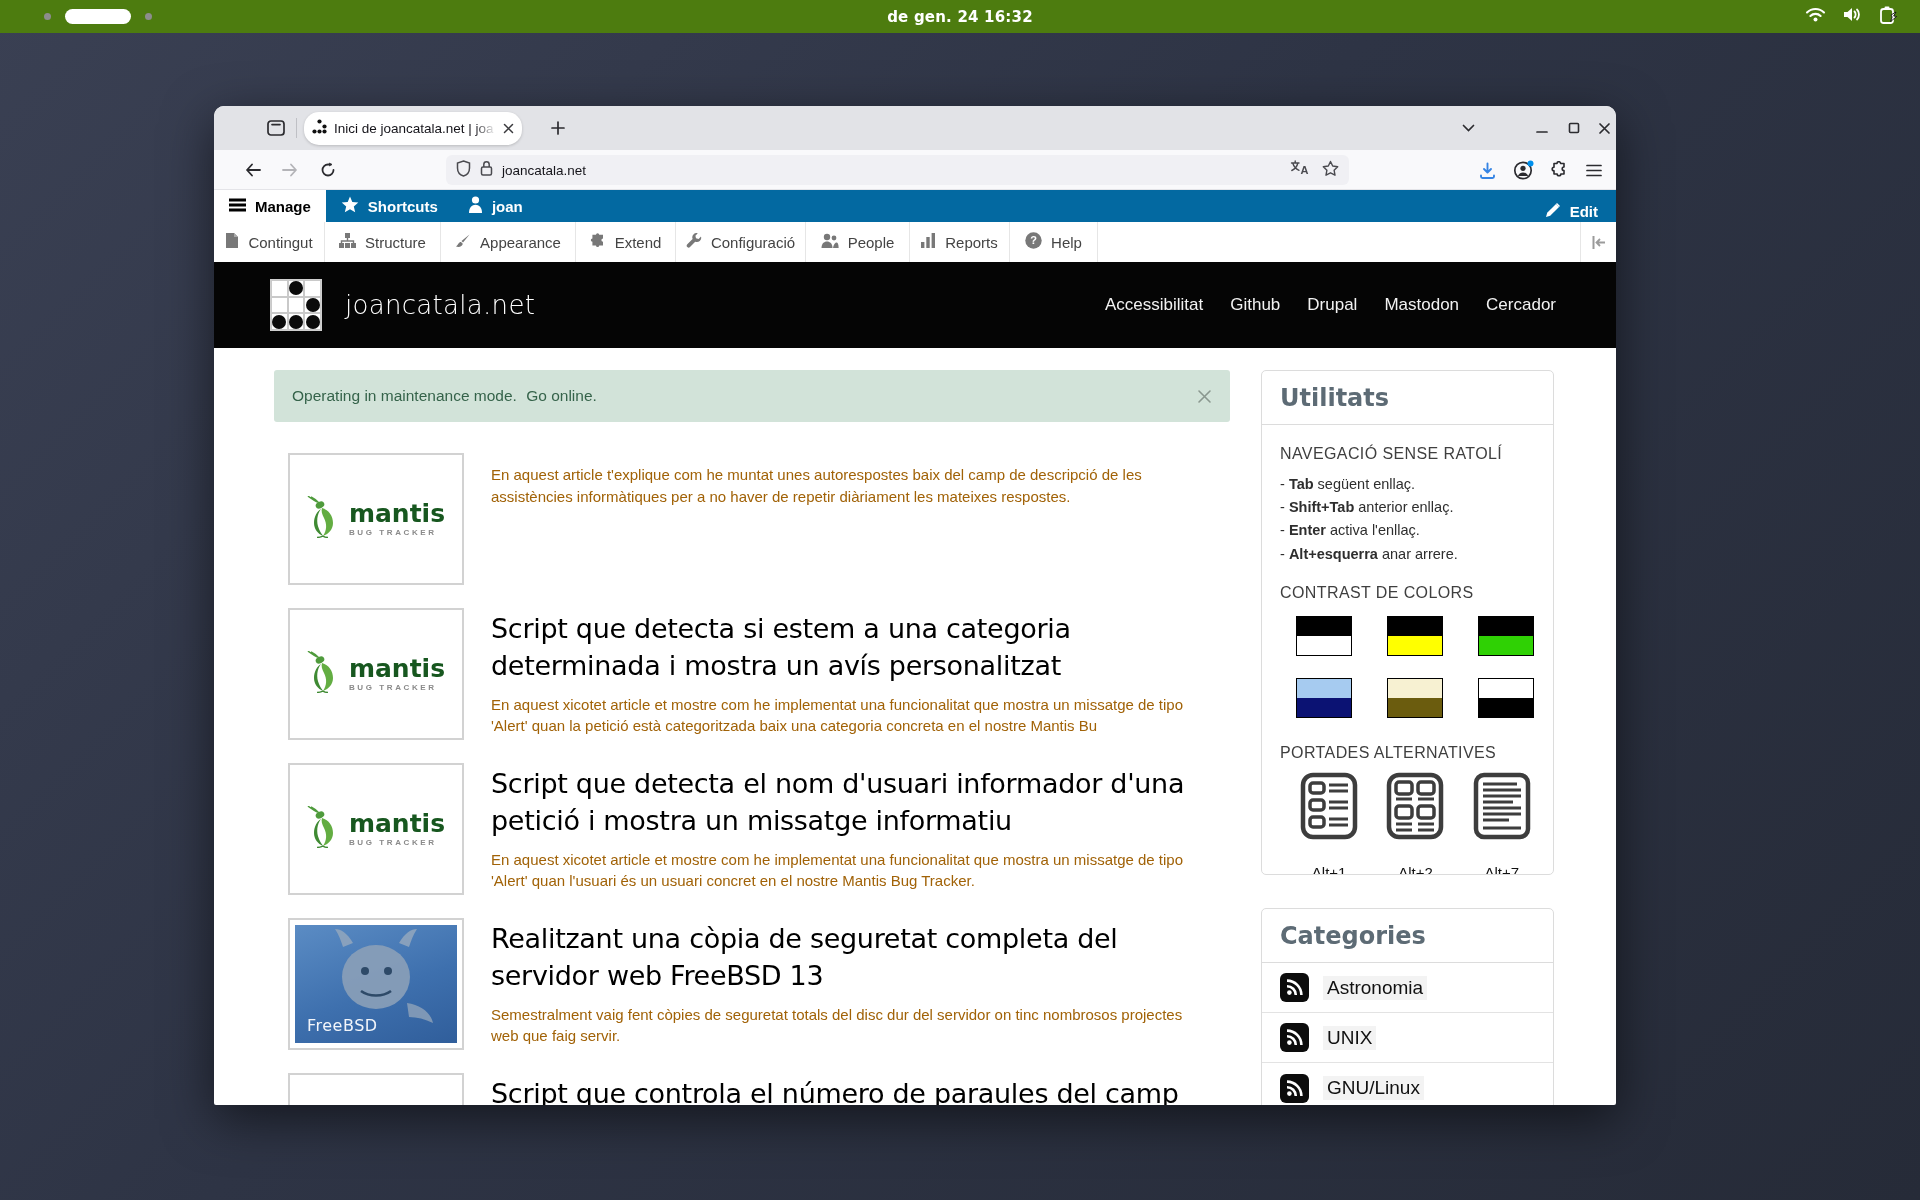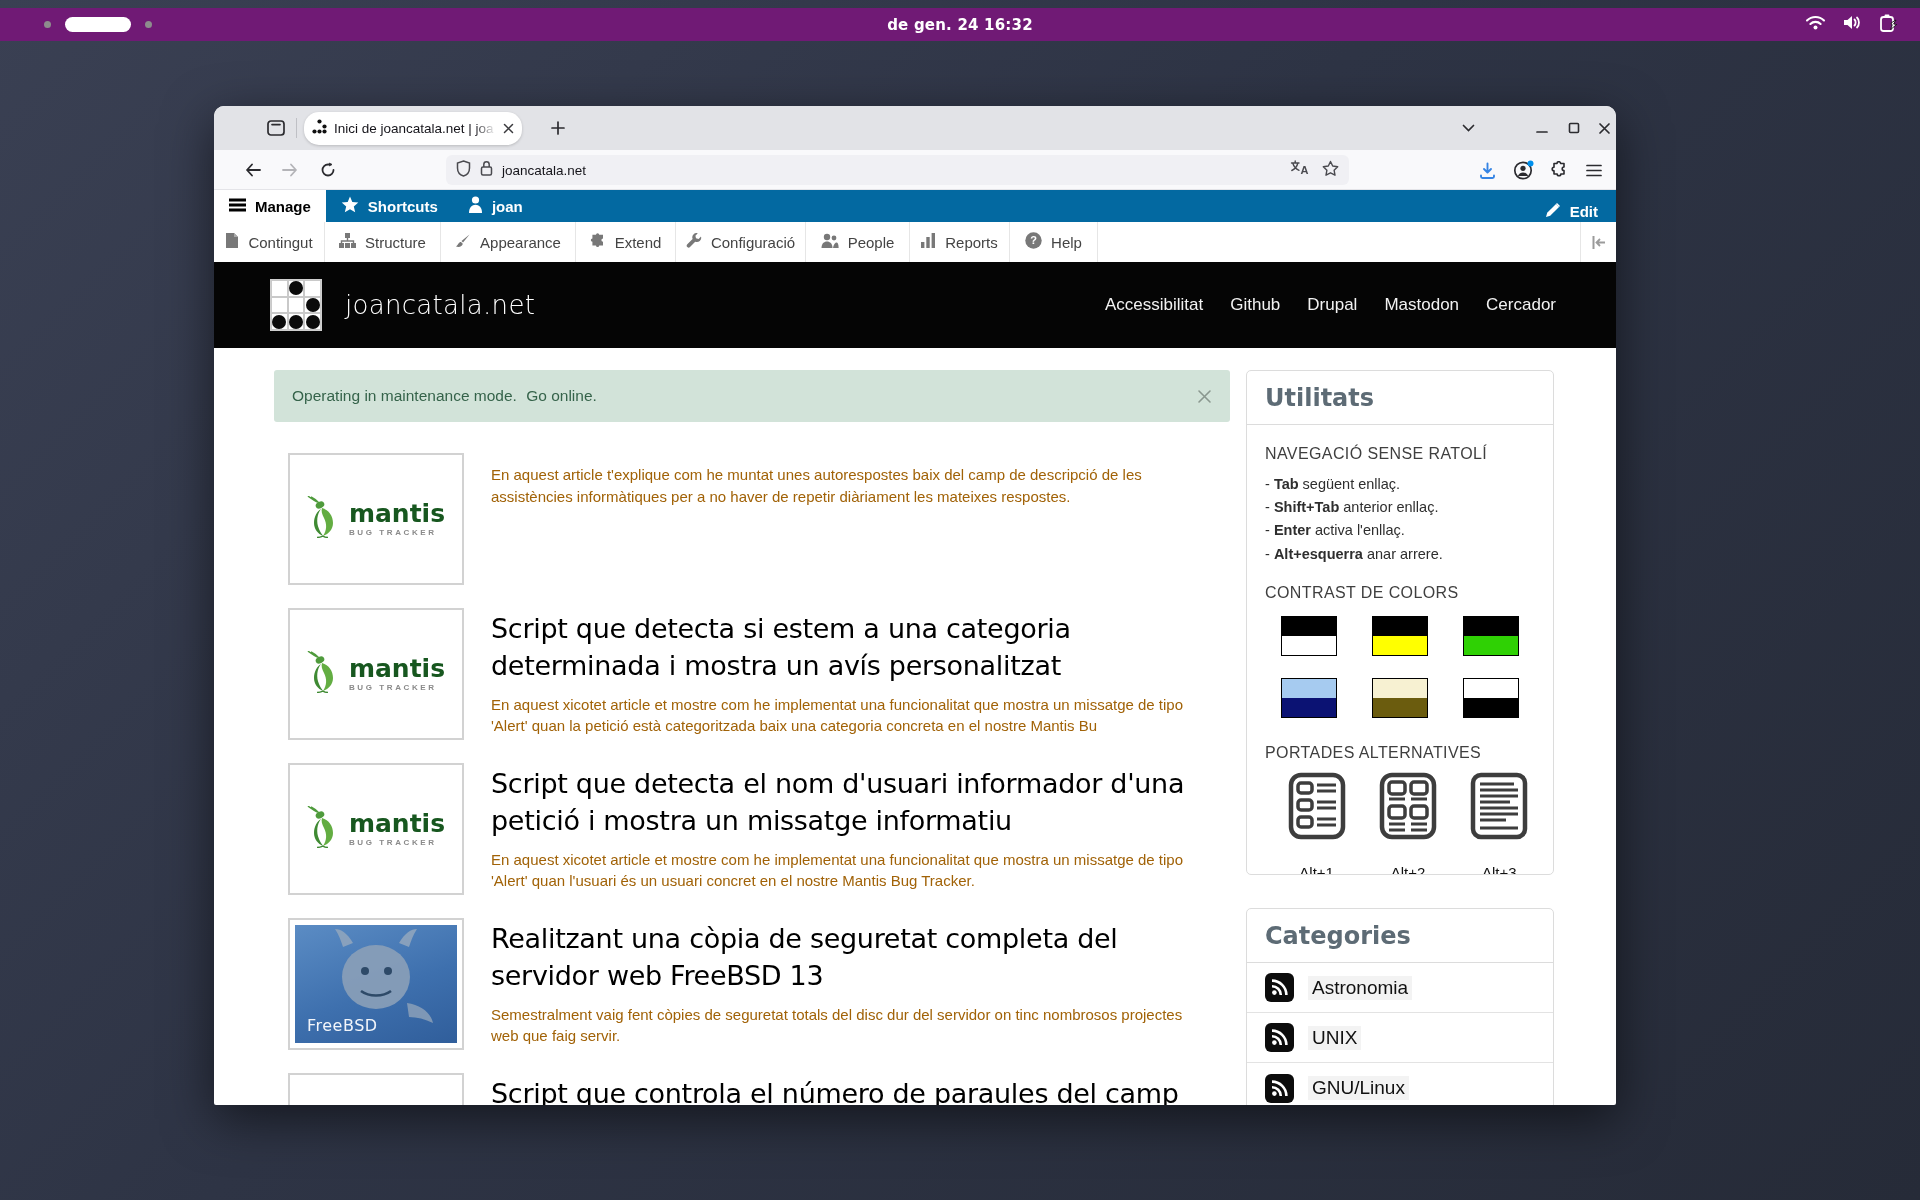--- a/index.html
+++ b/index.html
@@ -4,21 +4,21 @@
 <style>
   * { margin:0; padding:0; box-sizing:border-box; }
   html,body { width:1920px; height:1200px; overflow:hidden; }
   body {
     font-family:"Liberation Sans", sans-serif;
     background: linear-gradient(135deg,#3a4053 0%,#2e3445 45%,#262b38 100%);
     position:relative;
   }
 
   
-  .topbar { position:absolute; left:0; top:8px; width:1920px; height:33px; background:#701a75;
+  .topbar { position:absolute; left:0; top:0; width:1920px; height:33px; background:#4d7c0f;
     display:flex; align-items:center; color:#fff; }
   .ws { position:absolute; left:44px; top:0; height:33px; display:flex; align-items:center; gap:14px; }
   .ws-dot { width:7px; height:7px; border-radius:50%; background:#8d8d8d; }
   .ws-pill { width:66px; height:15px; border-radius:8px; background:#fff; }
   .clock { position:absolute; left:0; right:0; text-align:center; font-family:"DejaVu Sans",sans-serif;
     font-size:15px; font-weight:bold; letter-spacing:.2px; }
   .sysicons { position:absolute; right:22px; top:0; height:33px; display:flex; align-items:center; gap:16px; }
 
   
   .window { position:absolute; left:214px; top:106px; width:1402px; height:999px;
@@ -97,21 +97,21 @@
   .freebsd-label { position:absolute; left:12px; bottom:8px; color:#f2f5fa; font-size:16px;
     font-family:"DejaVu Sans",sans-serif; letter-spacing:.5px; }
   .art-text { flex:1; padding-top:2px; }
   .art-title { font-size:27px; line-height:1.38; color:#000; font-weight:400; max-width:745px;
     font-family:"DejaVu Sans",sans-serif; letter-spacing:-.3px; }
   .art-title a { color:#000; }
   .art-body { margin-top:9px; font-size:15px; line-height:1.45; color:#a16207; max-width:705px; }
 
   
   .sidebar { width:308px; margin-left:16px; }
-  .sbox { border:1px solid #dcdcdc; border-radius:5px; background:#fff; overflow:hidden; }
+  .sbox { border:1px solid #dcdcdc; border-radius:5px; background:#fff; overflow:hidden;margin-left:15px; }
   .sbox-h { padding:13px 18px 12px; border-bottom:1px solid #dcdcdc; }
   .sbox-h span { font-size:24px; font-weight:bold; color:#5d6b75; font-family:"DejaVu Sans",sans-serif; }
   .sbox-c { padding:16px 18px; }
   .sb-head { font-size:16px; color:#3f3f3f; letter-spacing:.4px; margin-bottom:10px; font-weight:400; }
   .kbd-list { font-size:14.5px; color:#2e2e2e; line-height:1.6; }
   .kbd-list b { font-weight:bold; }
   .swatches { display:grid; grid-template-columns:repeat(3,56px); gap:22px 35px; margin:14px 0 26px 16px; }
   .swatch { width:56px; height:40px; border:1px solid #000; display:flex; flex-direction:column; }
   .swatch div { flex:1; }
   .covers { display:flex; gap:20px; margin:8px 0 0 16px; }
@@ -626,21 +626,21 @@
                     <line x1="10" y1="12" x2="44" y2="12" stroke="#3d3d3d" stroke-width="3"></line>
                     <line x1="10" y1="18" x2="48" y2="18" stroke="#3d3d3d" stroke-width="3"></line>
                     <line x1="10" y1="24" x2="48" y2="24" stroke="#3d3d3d" stroke-width="3"></line>
                     <line x1="10" y1="30" x2="40" y2="30" stroke="#3d3d3d" stroke-width="3"></line>
                     <line x1="10" y1="36" x2="48" y2="36" stroke="#3d3d3d" stroke-width="3"></line>
                     <line x1="10" y1="42" x2="48" y2="42" stroke="#3d3d3d" stroke-width="3"></line>
                     <line x1="10" y1="48" x2="36" y2="48" stroke="#3d3d3d" stroke-width="3"></line>
                     <line x1="10" y1="56" x2="48" y2="56" stroke="#3d3d3d" stroke-width="3"></line>
                   </svg>
               </span>
-              <a>Alt+3</a>
+              <a>Alt+7</a>
             </div>
           </div>
         </div>
       </div>
 
       <div class="sbox cats" style="margin-top:33px">
         <div class="sbox-h"><span>Categories</span></div>
         <div class="catrow">
           <span class="rssbadge">
             <svg width="17" height="17" viewBox="0 0 17 17">

